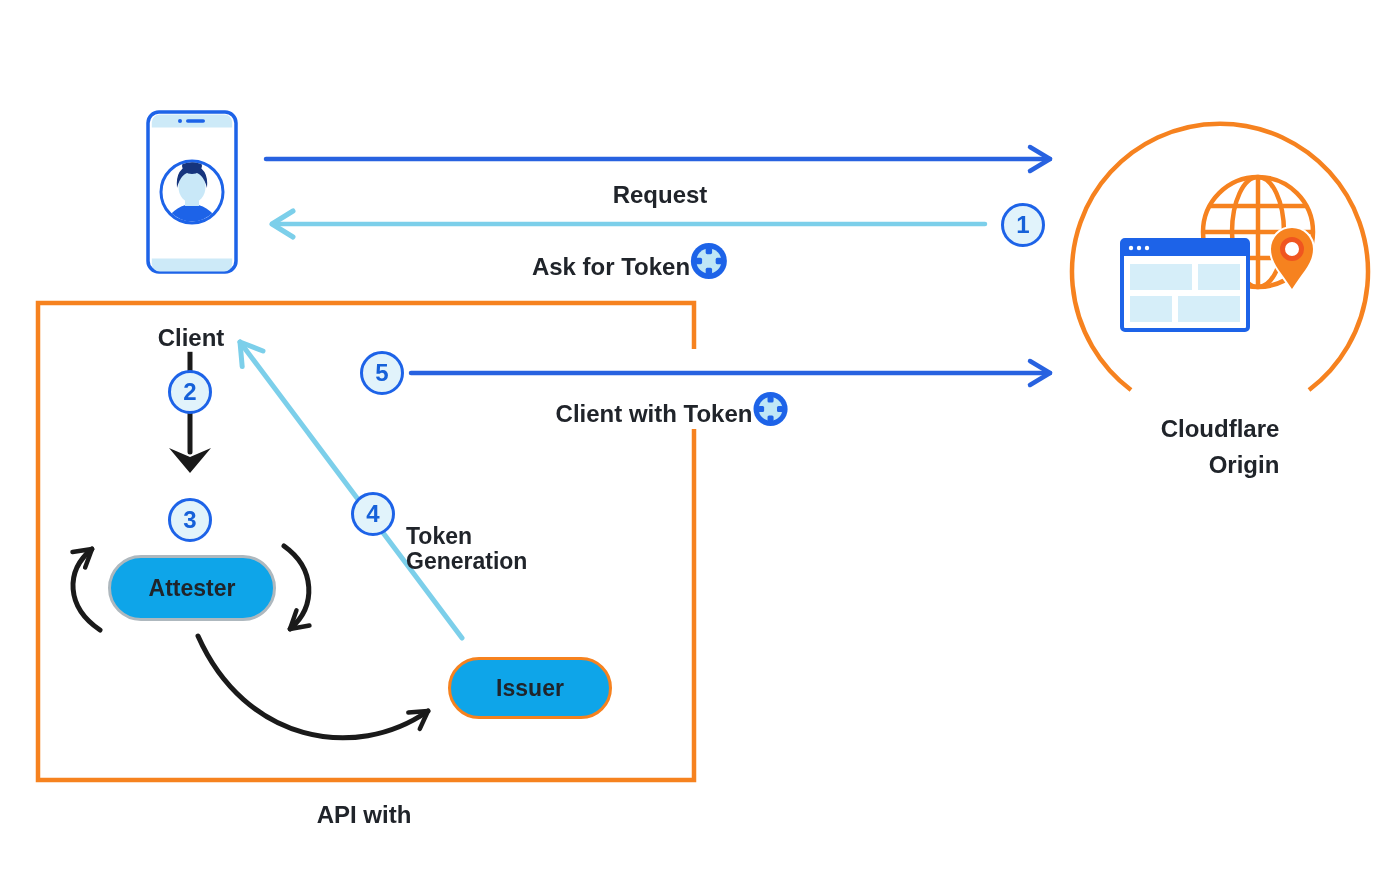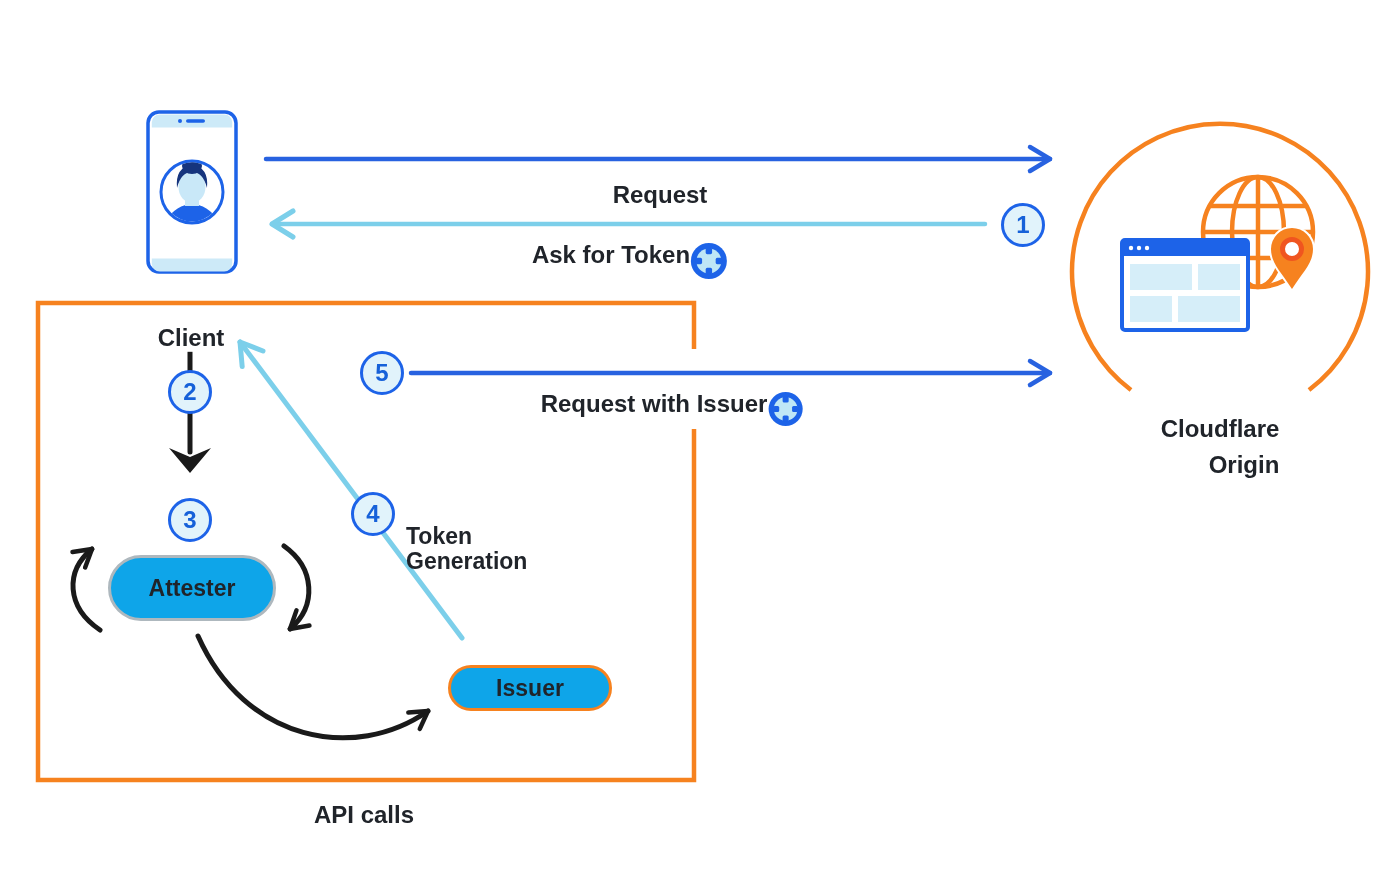--- a/index.html
+++ b/index.html
@@ -6,39 +6,39 @@
   .stage{
     position:relative;width:1390px;height:882px;background:#ffffff;overflow:hidden;
     font-family:"Liberation Sans", sans-serif;
   }
   .stage svg.layer{position:absolute;left:0;top:0;}
   .lbl{
     position:absolute;transform:translate(-50%,-50%);
     font-weight:700;font-size:24px;color:#20242a;white-space:nowrap;line-height:1.1;margin-top:36px;
   }
   .bg{background:#ffffff;padding:1px 10px;}
-  .iconrow{display:inline-flex;align-items:flex-start;background:#ffffff;padding:2px 12px;}
+  .iconrow{display:inline-flex;align-items:flex-end;background:#ffffff;padding:2px 12px;}
   .multiline{white-space:pre-line;}
   .left-anchored{transform:translate(0,-50%);text-align:left;font-size:23px;line-height:25px;}
   .center-text{text-align:right;line-height:36px;}
   .badge{
     position:absolute;transform:translate(-50%,-50%);
     width:44px;height:44px;border-radius:50%;
     background:#e1f3fb;border:3px solid #1d63e8;box-sizing:border-box;
     display:flex;align-items:center;justify-content:center;
     font-weight:700;font-size:24px;color:#1661d9;
   }
   .pill{
     position:absolute;transform:translate(-50%,-50%);
     background:#0ea5e9;box-sizing:border-box;
     display:flex;align-items:center;justify-content:center;
     font-weight:700;font-size:23px;color:#20242a;
   }
   .pill.attester{width:168px;height:66px;border:3.5px solid #aeb8be;border-radius:33px;}
-  .pill.issuer{width:164px;height:46px;border:3.5px solid #F6821F;border-radius:31px;}
+  .pill.issuer{width:164px;height:62px;border:3.5px solid #F6821F;border-radius:31px;}
   .tok{flex:0 0 auto;display:block;}
 </style>
 </head>
 <body>
 
 <div class="stage">
 
   <svg class="layer" width="1390" height="882" viewBox="0 0 1390 882">
     <defs>
       <marker id="vBlue" markerUnits="userSpaceOnUse" markerWidth="50" markerHeight="50" refX="25" refY="25" orient="auto" overflow="visible">
@@ -144,37 +144,37 @@
       <circle cx="19" cy="19" r="18" fill="#1d63e8"></circle>
       <circle cx="19" cy="19" r="12.5" fill="#bfe7f6"></circle>
       <rect x="15.8" y="5.8" width="6.4" height="6.4" rx="1.6" fill="#1d63e8"></rect>
       <rect x="15.8" y="25.8" width="6.4" height="6.4" rx="1.6" fill="#1d63e8"></rect>
       <rect x="5.8" y="15.8" width="6.4" height="6.4" rx="1.6" fill="#1d63e8"></rect>
       <rect x="25.8" y="15.8" width="6.4" height="6.4" rx="1.6" fill="#1d63e8"></rect>
     </svg>
   </div>
 
   <div class="lbl iconrow" style="left:672px;top:373px;">
-    <span>Request with Issuer</span>
+    <span>Client with Token</span>
     <svg class="tok" width="36" height="36" viewBox="0 0 38 38">
       <circle cx="19" cy="19" r="18" fill="#1d63e8"></circle>
       <circle cx="19" cy="19" r="12.5" fill="#bfe7f6"></circle>
       <rect x="15.8" y="5.8" width="6.4" height="6.4" rx="1.6" fill="#1d63e8"></rect>
       <rect x="15.8" y="25.8" width="6.4" height="6.4" rx="1.6" fill="#1d63e8"></rect>
       <rect x="5.8" y="15.8" width="6.4" height="6.4" rx="1.6" fill="#1d63e8"></rect>
       <rect x="25.8" y="15.8" width="6.4" height="6.4" rx="1.6" fill="#1d63e8"></rect>
     </svg>
   </div>
 
   <div class="lbl bg" style="left:191px;top:302px;text-align:right;">Client</div>
 
   <div class="lbl multiline left-anchored" style="left:406px;top:513px;">Token
 Generation</div>
 
-  <div class="lbl bg" style="left:364px;top:779px;">API calls</div>
+  <div class="lbl bg" style="left:364px;top:779px;">API with</div>
 
   <div class="lbl multiline center-text" style="left:1220px;top:411px;">Cloudflare
 Origin</div>
 
   <div class="pill attester" style="left:192px;top:588px;">Attester</div>
   <div class="pill issuer" style="left:530px;top:688px;">Issuer</div>
 
   <div class="badge" style="left:1023px;top:225px;">1</div>
   <div class="badge" style="left:190px;top:392px;">2</div>
   <div class="badge" style="left:190px;top:520px;">3</div>

